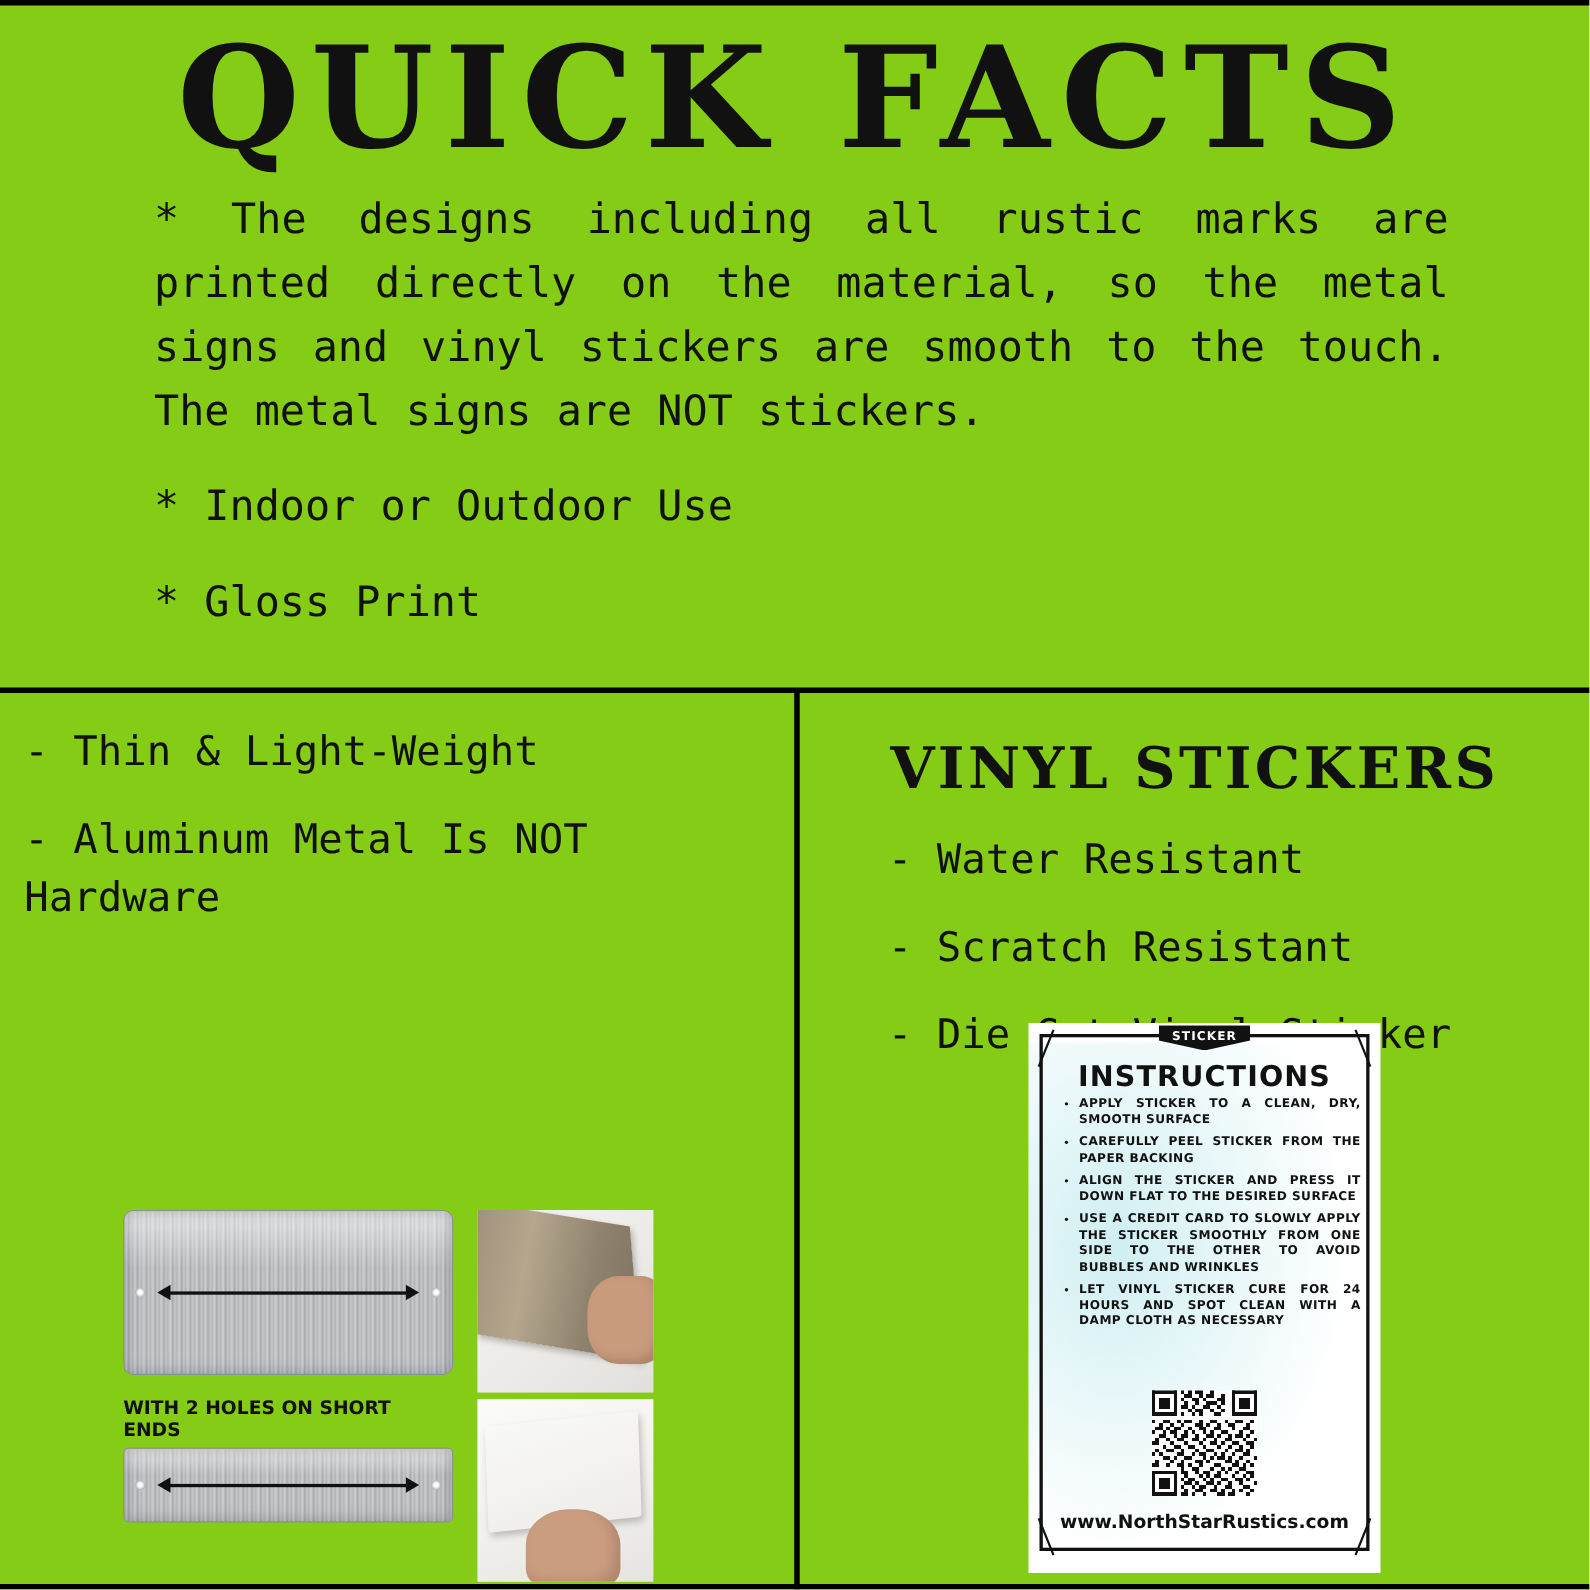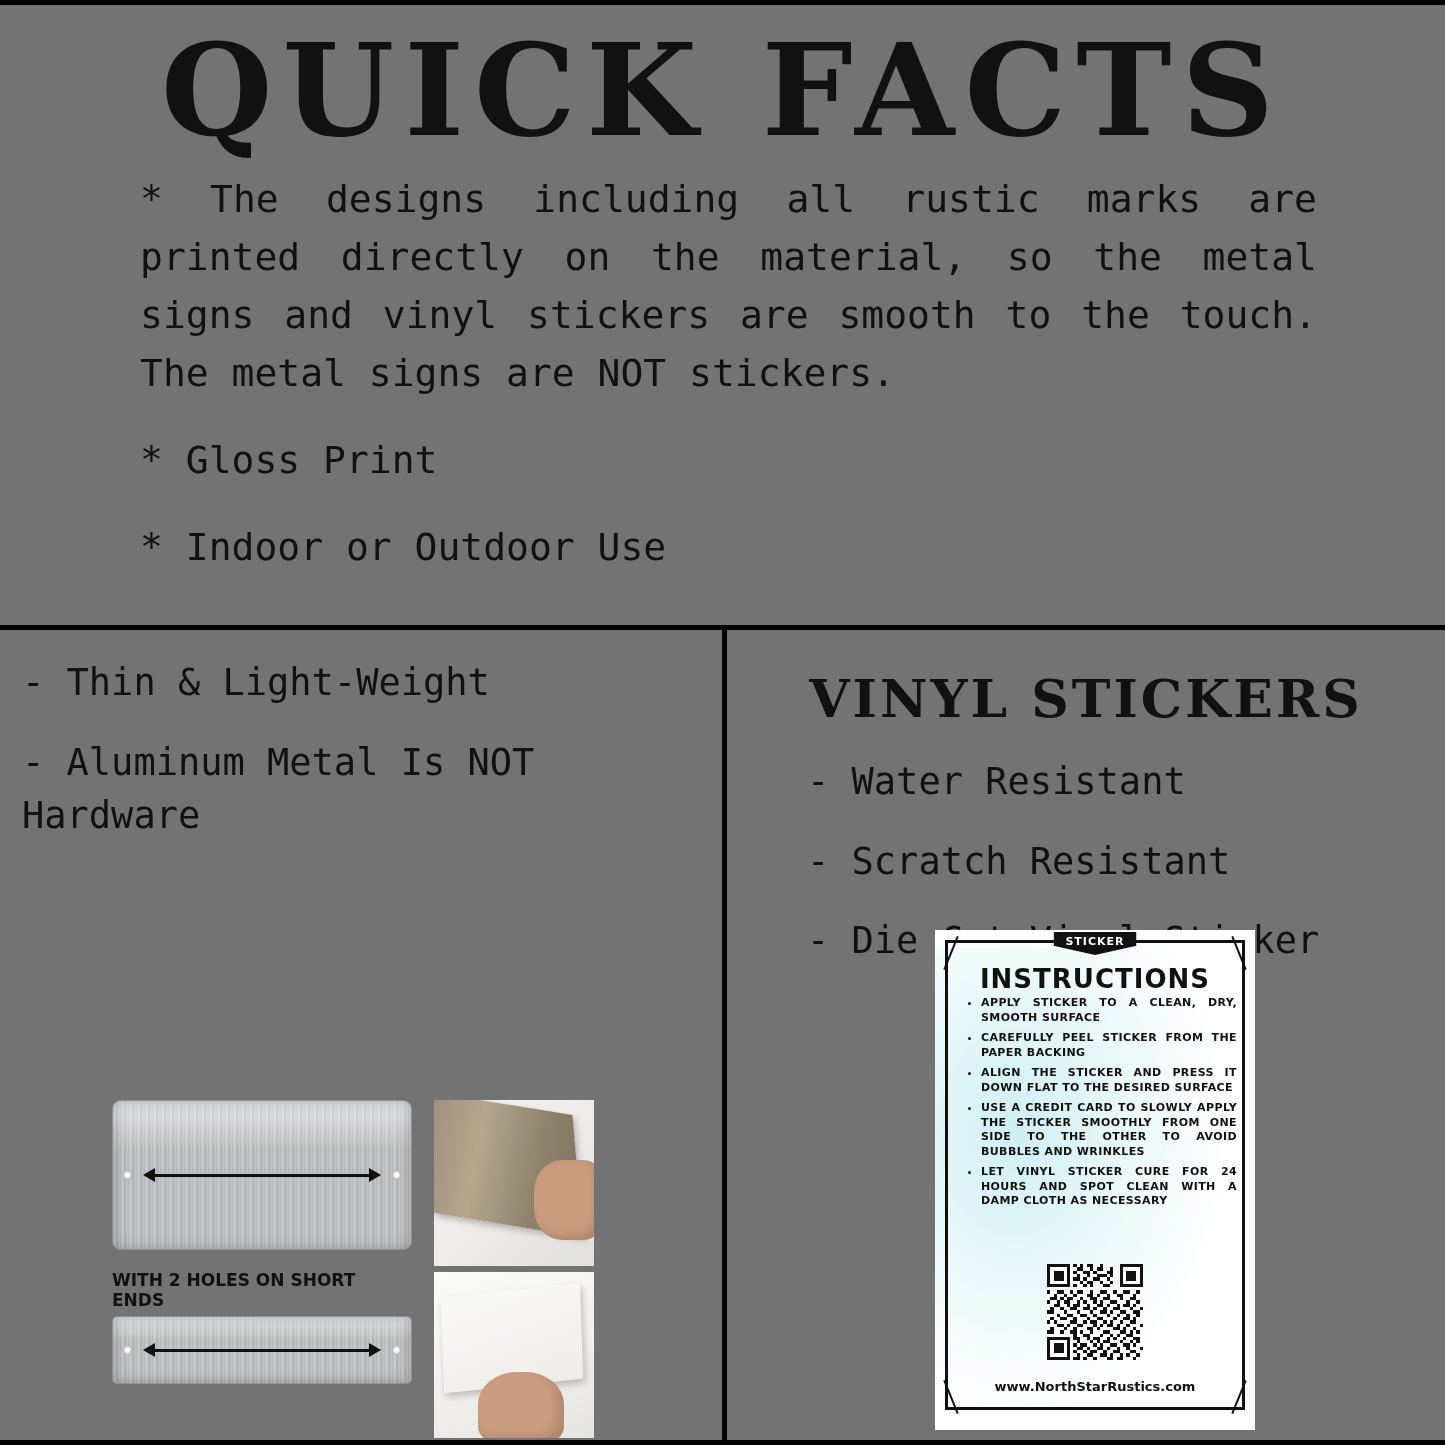--- a/index.html
+++ b/index.html
@@ -15,21 +15,21 @@
     overflow: hidden;
     position: relative;
   }
   .page {
     width: 1445px;
     height: 1445px;
     position: relative;
     box-sizing: border-box;
     border-top: 5px solid #000;
     border-bottom: 5px solid #000;
-    background: #737373;
+    background: #84cc16;
   }
 
   
   .top-section {
     height: 620px;
     box-sizing: border-box;
     padding: 0 28px;
     position: relative;
   }
   .title {
@@ -327,33 +327,33 @@
     height: 96px;
   }
   .qr svg { display: block; }
   .card-url {
     position: absolute;
     left: 0; right: 0;
     bottom: 36px;
     text-align: center;
     font-family: "DejaVu Sans", sans-serif;
     font-weight: bold;
-    font-size: 13px;
+    font-size: 17px;
   }
 </style>
 </head>
 <body>
 
 <div class="page">
 
   <div class="top-section">
     <div class="title">QUICK FACTS</div>
     <div class="para">* The designs including all rustic marks are printed directly on the material, so the metal signs and vinyl stickers are smooth to the touch. The metal signs are NOT stickers.</div>
+    <div class="bullet-line">* Indoor or Outdoor Use</div>
     <div class="bullet-line">* Gloss Print</div>
-    <div class="bullet-line">* Indoor or Outdoor Use</div>
   </div>
 
   <div class="hdivider"></div>
   <div class="vdivider"></div>
 
   <div class="columns">
 
     <div class="col col-left">
       <div class="col-item">- Thin &amp; Light-Weight</div>
       <div class="col-item">- Aluminum Metal Is NOT Hardware</div>

